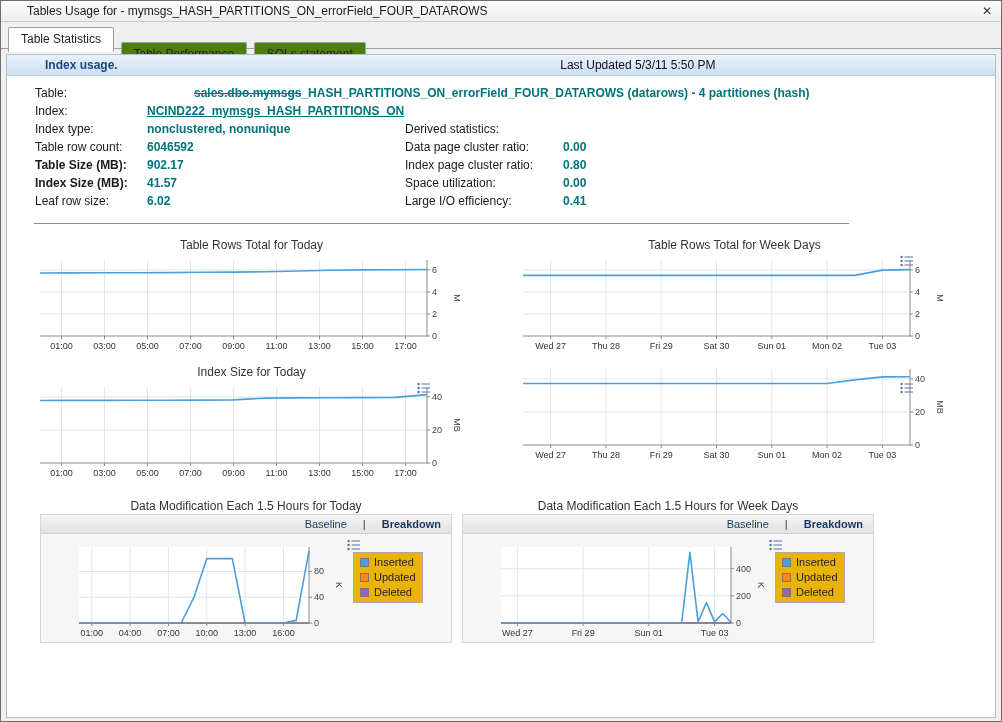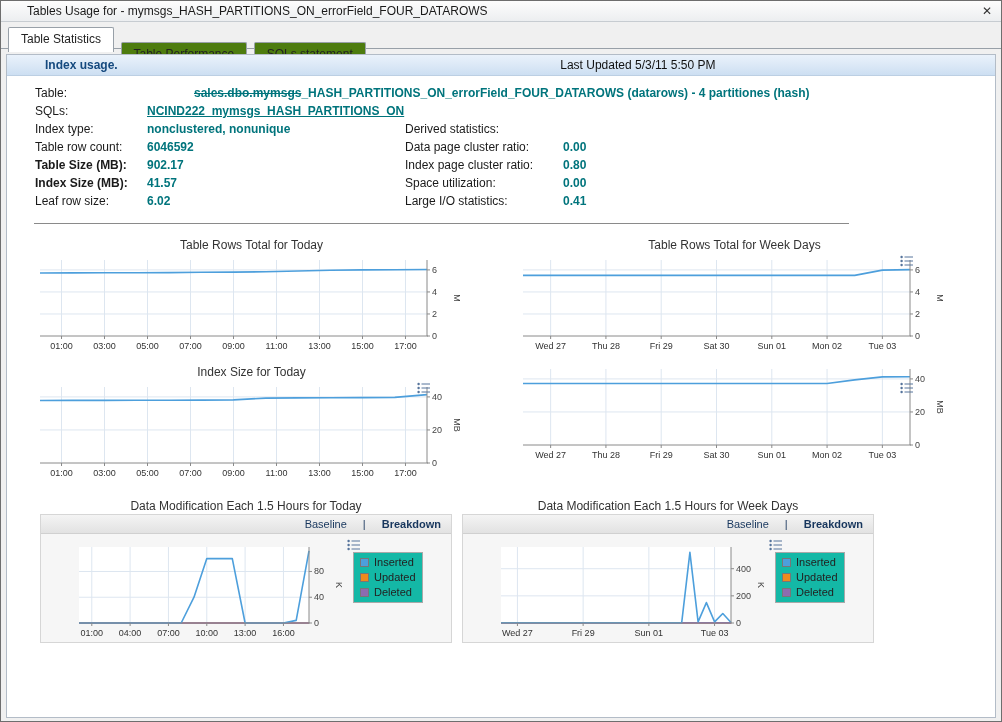--- a/index.html
+++ b/index.html
@@ -33,21 +33,21 @@
   .menu-icon{position:absolute;top:18px;right:34px;width:14px;height:12px;display:inline-block;cursor:default;}
   .menu-icon.pb{top:3px;right:90px;}
   .panels{display:flex;gap:10px;padding:0 0 0 33px;margin-top:12px;}
   .panel-wrap{width:412px;}
   .panel{background:#efefef;border:1px solid #d6d6d6;}
   .panel-header{display:flex;justify-content:flex-end;align-items:center;gap:4px;background:linear-gradient(#f4f4f4,#e2e2e2);
                 padding:3px 10px;font-size:11px;border-bottom:1px solid #d0d0d0;}
   .lnk{color:#17365d;padding-left:12px;}
   .bold{font-weight:bold;}
   .panel-body{position:relative;display:flex;padding:6px 4px 2px 36px;background:#f6f6f6;}
-  .legend{margin:12px 0 0 8px;background:#14b8a6;border:1px solid #a9a9a9;padding:3px 6px 4px;display:flex;flex-direction:column;gap:3px;font-size:11px;color:#222;height:fit-content;}
+  .legend{margin:12px 0 0 8px;background:#eab308;border:1px solid #a9a9a9;padding:3px 6px 4px;display:flex;flex-direction:column;gap:3px;font-size:11px;color:#222;height:fit-content;}
   .legend-item{display:flex;align-items:center;gap:5px;}
   .swatch{width:9px;height:9px;border:1px solid #777;display:inline-block;}
 </style>
 </head>
 <body>
 
 <div class="window">
   <div class="titlebar">
     <span class="title">Tables Usage for - mymsgs_HASH_PARTITIONS_ON_errorField_FOUR_DATAROWS</span>
     <span class="close">✕</span>
@@ -62,21 +62,21 @@
   <div class="content">
     <div class="band">
       <span class="band-title">Index usage.</span>
       <span class="band-updated">Last Updated 5/3/11 5:50 PM</span>
     </div>
 
     <div class="stats">
       <span class="lab">Table:</span>
       <span class="val span3"><span class="strike">sales.dbo.mymsgs</span><span>_HASH_PARTITIONS_ON_errorField_FOUR_DATAROWS (datarows) - 4 partitiones (hash)</span></span>
 
-      <span class="lab">SQLs:</span>
+      <span class="lab">Index:</span>
       <span class="val uline span3">NCIND222_mymsgs_HASH_PARTITIONS_ON</span>
 
       <span class="lab">Index type:</span>
       <span class="val">nonclustered, nonunique</span>
       <span class="lab">Derived statistics:</span>
       <span></span>
 
       <span class="lab">Table row count:</span>
       <span class="val">6046592</span>
       <span class="lab">Data page cluster ratio:</span>
@@ -87,21 +87,21 @@
       <span class="lab">Index page cluster ratio:</span>
       <span class="val">0.80</span>
 
       <span class="lab b">Index Size (MB):</span>
       <span class="val">41.57</span>
       <span class="lab">Space utilization:</span>
       <span class="val">0.00</span>
 
       <span class="lab">Leaf row size:</span>
       <span class="val">6.02</span>
-      <span class="lab">Large I/O statistics:</span>
+      <span class="lab">Large I/O efficiency:</span>
       <span class="val">0.41</span>
     </div>
 
     <hr class="rule">
 
     <div class="charts">
       <div class="chart-row">
         <div class="chart-block">
           <div class="chart-title">Table Rows Total for Today</div>
           <svg width="425" height="100">

